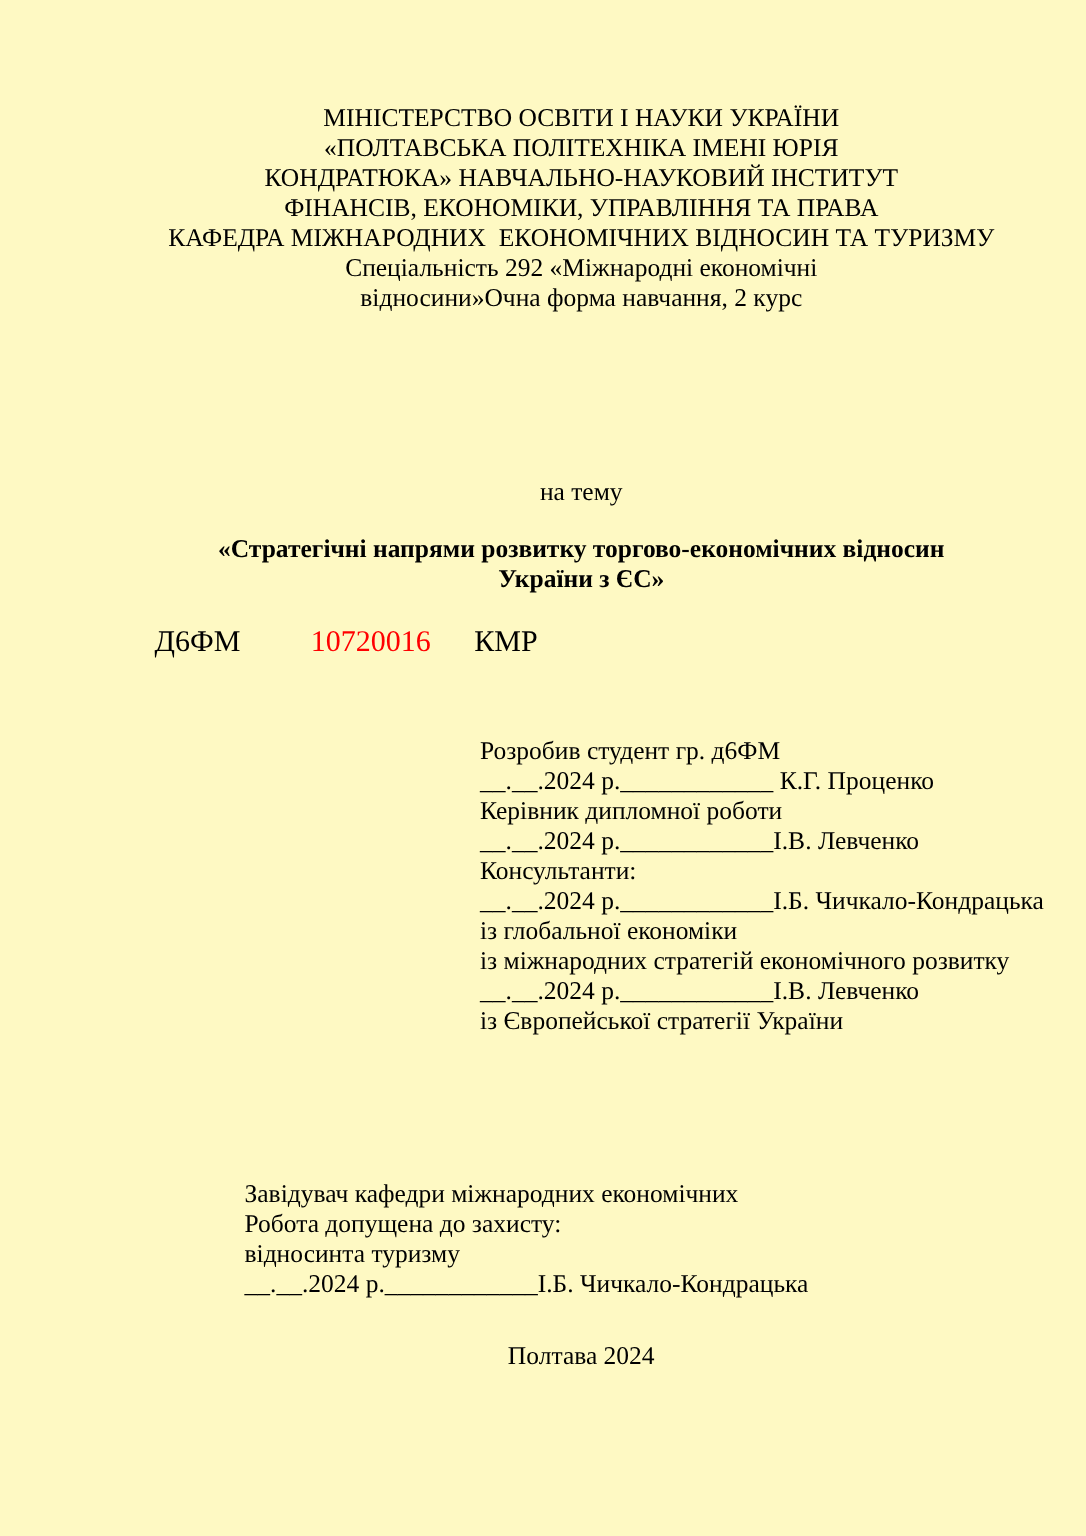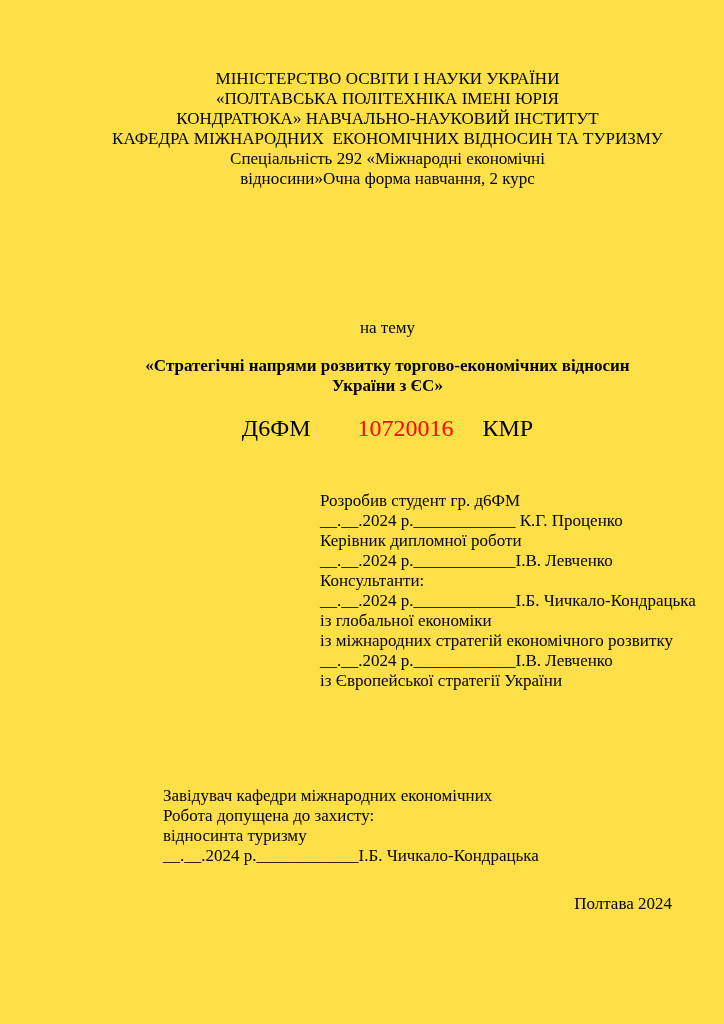--- a/index.html
+++ b/index.html
@@ -5,21 +5,21 @@
   html, body {
     margin: 0;
     padding: 0;
     background: #ffffff;
   }
   .page {
     position: relative;
     width: 724px;
     height: 1024px;
     margin: 0 auto;
-    background: #fde047;
+    background: #fef9c3;
     color: #000000;
     font-family: "Liberation Serif", "DejaVu Serif", serif;
     font-size: 17px;
     line-height: 20px;
     overflow: hidden;
   }
   .line { white-space: pre; }
 
   .header-block {
     position: absolute;
@@ -50,22 +50,22 @@
     width: 569px;
     top: 356px;
     text-align: center;
     font-weight: bold;
   }
   .code-line {
     position: absolute;
     left: 103px;
     width: 569px;
     top: 413px;
-    text-align: center;
-    font-size: 24px;
+    text-align: left;
+    font-size: 20px;
     line-height: 30px;
   }
   .code-number {
     color: #ff0000;
     margin-left: 47px;
     margin-right: 29px;
   }
   .signature-block {
     position: absolute;
     left: 320px;
@@ -74,32 +74,33 @@
   .admission-block {
     position: absolute;
     left: 163px;
     top: 786px;
   }
   .city-line {
     position: absolute;
     left: 103px;
     width: 569px;
     top: 894px;
-    text-align: right;
+    text-align: center;
   }
 </style>
 </head>
 <body>
 
 <div class="page">
 
   <div class="header-block">
     <div class="line">МІНІСТЕРСТВО ОСВІТИ І НАУКИ УКРАЇНИ</div>
     <div class="line">«ПОЛТАВСЬКА ПОЛІТЕХНІКА ІМЕНІ ЮРІЯ</div>
     <div class="line">КОНДРАТЮКА» НАВЧАЛЬНО-НАУКОВИЙ ІНСТИТУТ</div>
+    <div class="line">ФІНАНСІВ, ЕКОНОМІКИ, УПРАВЛІННЯ ТА ПРАВА</div>
     <div class="line">КАФЕДРА МІЖНАРОДНИХ  ЕКОНОМІЧНИХ ВІДНОСИН ТА ТУРИЗМУ</div>
     <div class="line">Спеціальність 292 «Міжнародні економічні</div>
     <div class="line">відносини»Очна форма навчання, 2 курс</div>
   </div>
 
 
   <div class="on-topic line">на тему</div>
 
   <div class="topic-block">
     <div class="line">«Стратегічні напрями розвитку торгово-економічних відносин</div>

